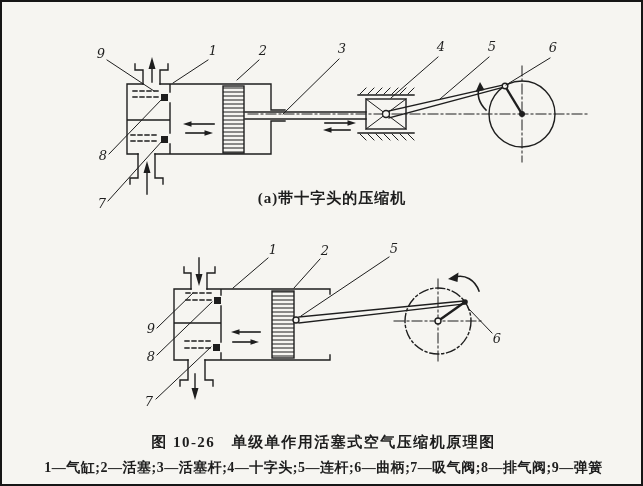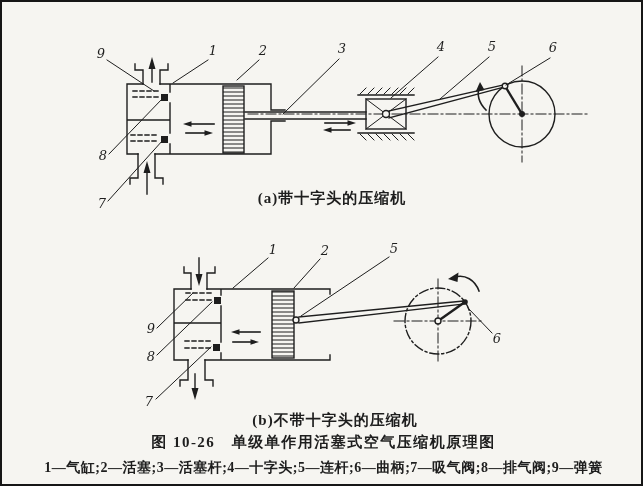--- a/index.html
+++ b/index.html
@@ -242,17 +242,16 @@
         <text class="plabel" x="392" y="251">5</text>
         <text class="plabel" x="495" y="341">6</text>
         <text class="plabel" x="149" y="331">9</text>
         <text class="plabel" x="149" y="359">8</text>
         <text class="plabel" x="147" y="404">7</text>
       </g>
     </g>
   </svg>
 
   <div class="cap cap-a">(a)带十字头的压缩机</div>
-  <div class="cap cap-b">(b)不带十字头的压缩机</div>
   <div class="cap fig-title">图 10-26　单级单作用活塞式空气压缩机原理图</div>
   <div class="legend">1—气缸;2—活塞;3—活塞杆;4—十字头;5—连杆;6—曲柄;7—吸气阀;8—排气阀;9—弹簧</div>
 
 </div>
 
 </body></html>

